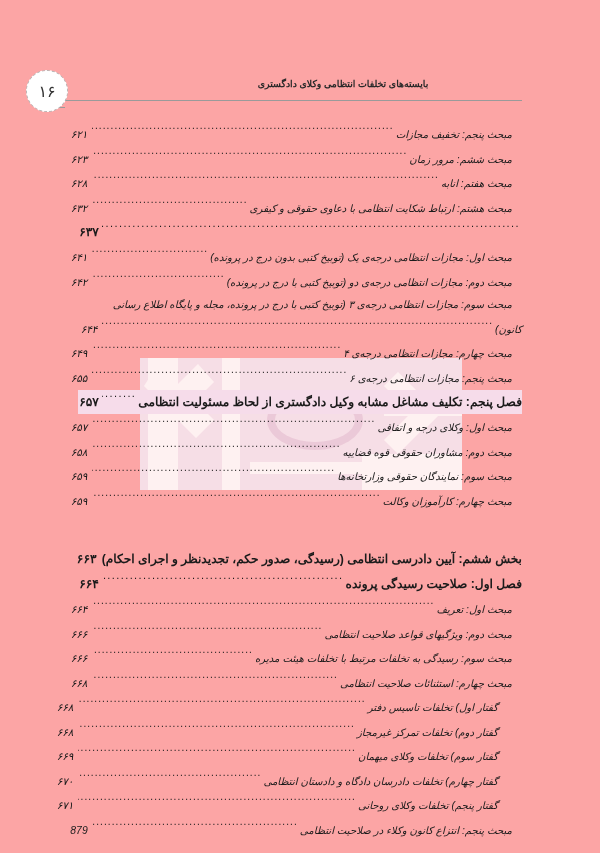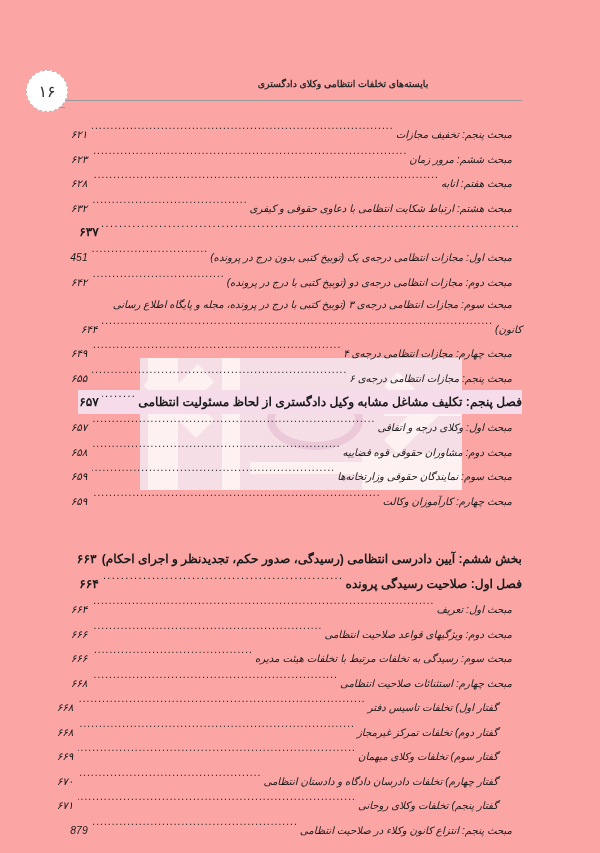--- a/index.html
+++ b/index.html
@@ -225,21 +225,21 @@
         <span class="dots"></span>
         <span class="pg">۶۳۲</span>
       </div>
       <div class="row chapter">
         <span class="dots"></span>
         <span class="pg">۶۳۷</span>
       </div>
       <div class="row lvl-mobhas">
         <span class="txt">مبحث اول: مجازات انتظامی درجه‌ی یک (توبیخ کتبی بدون درج در پرونده)</span>
         <span class="dots"></span>
-        <span class="pg">451</span>
+        <span class="pg">۶۴۱</span>
       </div>
       <div class="row lvl-mobhas">
         <span class="txt">مبحث دوم: مجازات انتظامی درجه‌ی دو (توبیخ کتبی با درج در پرونده)</span>
         <span class="dots"></span>
         <span class="pg">۶۴۲</span>
       </div>
       <div class="row lvl-mobhas">
         <span class="txt">مبحث سوم: مجازات انتظامی درجه‌ی ۳ (توبیخ کتبی با درج در پرونده، مجله و پایگاه اطلاع رسانی</span>
       </div>
       <div class="row cont">

